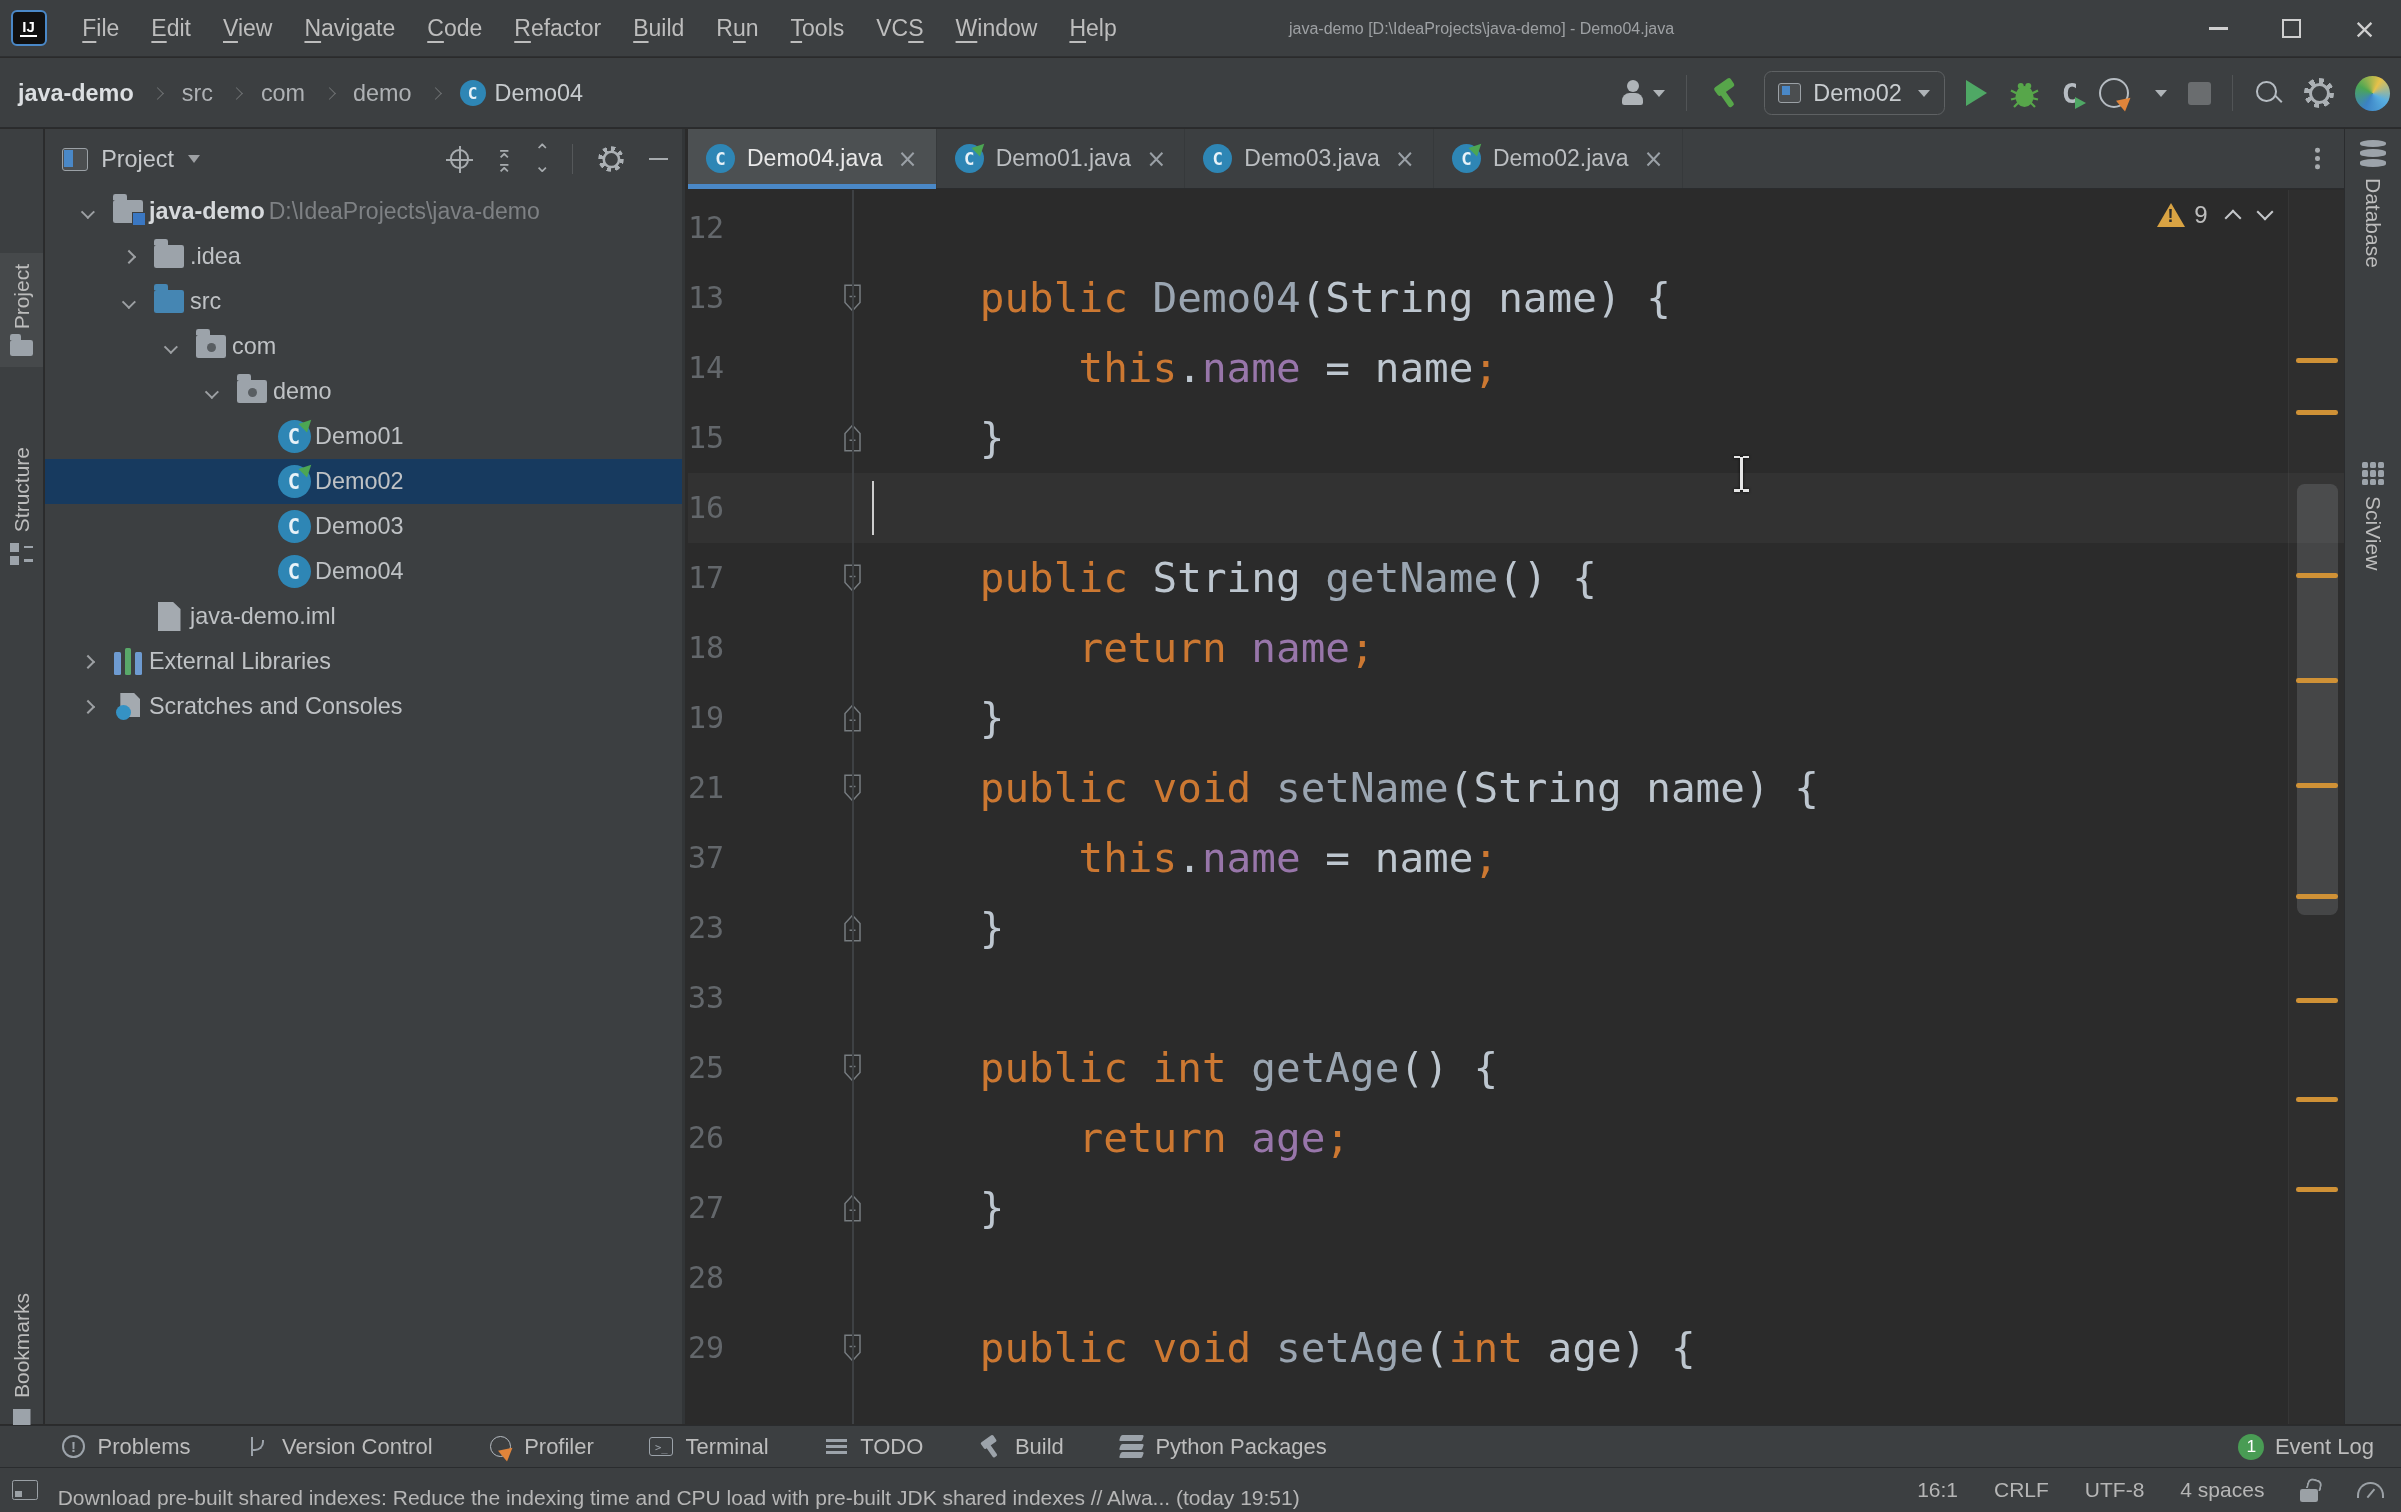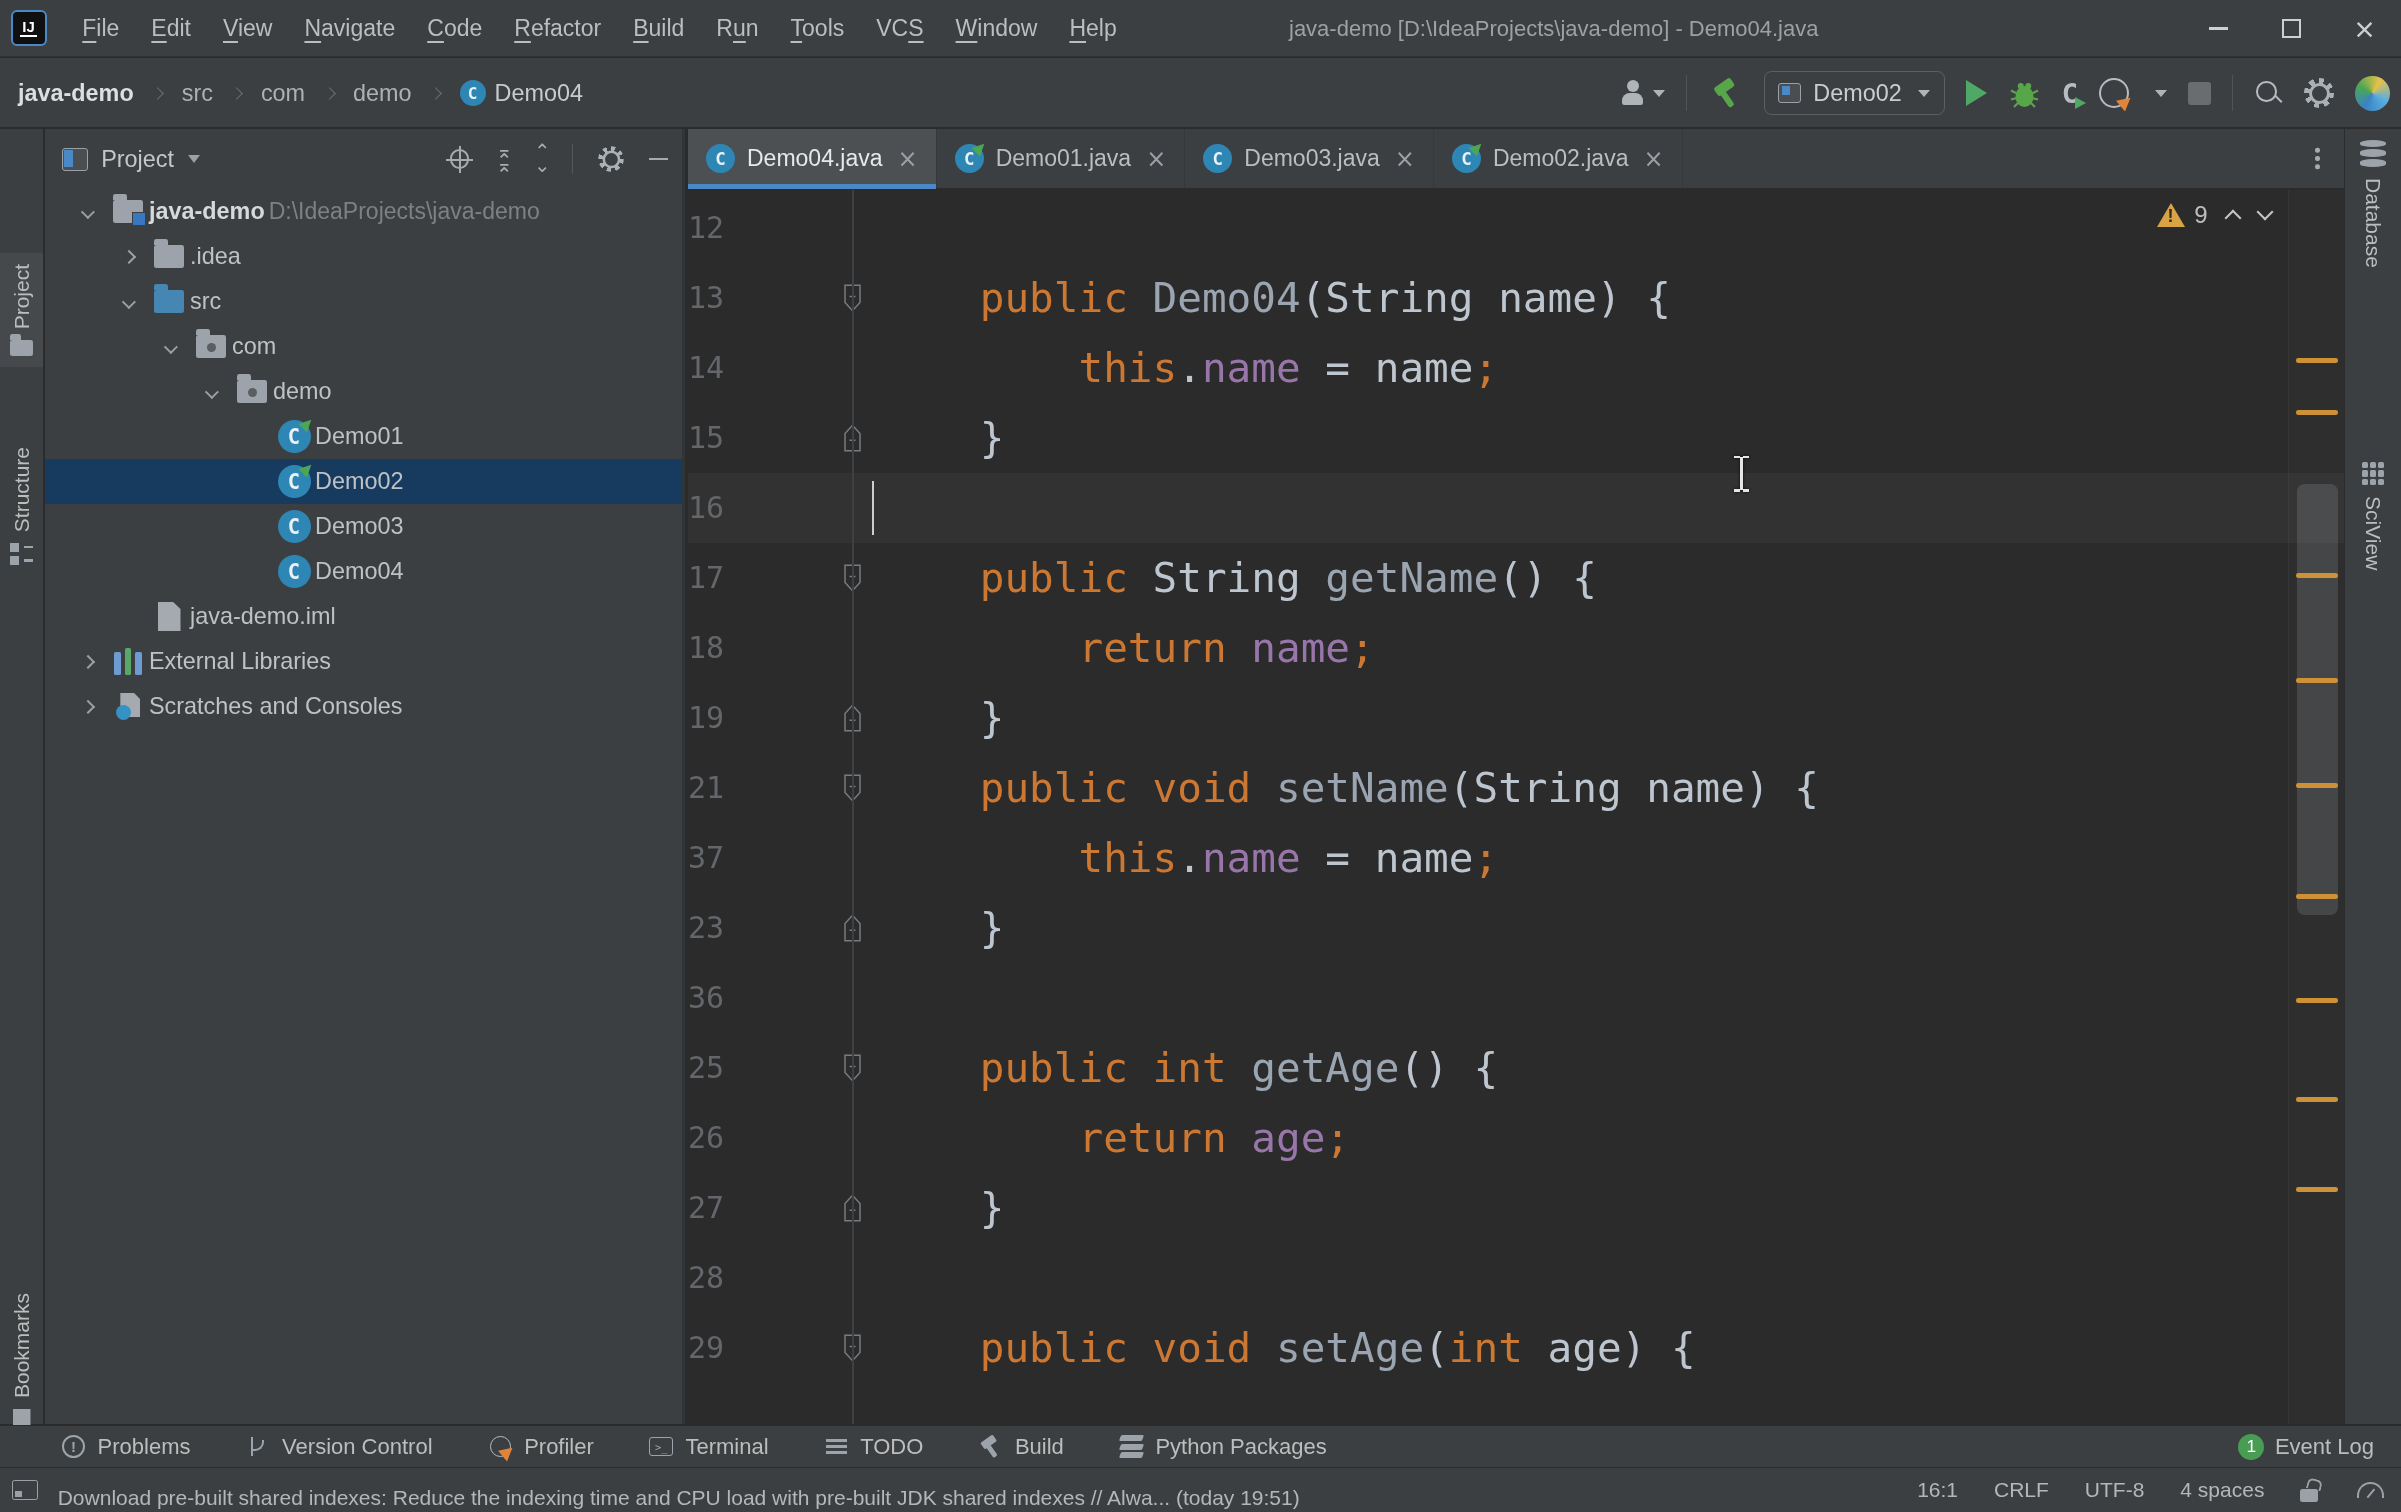--- a/index.html
+++ b/index.html
@@ -14,21 +14,21 @@
   .titlebar { position:absolute; top:0; left:0; right:0; height:57px; background:#3C3F41;
               border-bottom:0.8px solid #2E3032; display:flex; align-items:center; z-index:20; }
   .logo { width:36px; height:36px; margin-left:10.6px; border:2.3px solid #4A88C7; border-radius:6px;
           background:#101010; display:flex; flex-direction:column; align-items:center; justify-content:center;
           color:#FFF; font-size:15px; font-weight:bold; line-height:15px; }
   .logo .ul { width:16.6px; height:2.3px; background:#FFF; margin-top:1.5px; }
   .menubar { display:flex; margin-left:19.7px; height:57px; align-items:center; }
   .menu-item { padding:0 16px; font-size:23px; color:#BDBDBD; cursor:default; }
   .menu-item u { text-underline-offset:4.5px; text-decoration-thickness:1.5px; }
   .title-text { position:absolute; left:1289px; top:0; height:57px; line-height:57px;
-                font-size:22px; color:#9EA1A4; white-space:nowrap; }
+                font-size:16px; color:#9EA1A4; white-space:nowrap; }
   .win-controls { position:absolute; right:0; top:0; height:57px; display:flex; }
   .win-btn { width:73px; height:57px; display:flex; align-items:center; justify-content:center; color:#CFCFCF; }
   .glyph-min { width:19.7px; height:2.3px; background:#CFCFCF; }
   .glyph-max { width:19.7px; height:19.7px; border:2.3px solid #CFCFCF; }
   .glyph-close { font-size:27px; line-height:27px; color:#CFCFCF; font-family:"DejaVu Sans",sans-serif; }
 
   
   .toolbar { position:absolute; top:58px; left:0; right:0; height:70px; background:#3C3F41;
              border-bottom:0.8px solid #2A2C2E; z-index:19; }
   .breadcrumbs { position:absolute; left:18px; top:0; height:70px; display:flex; align-items:center; gap:18px; font-size:23.4px; }
@@ -546,21 +546,21 @@
           </div>
       <div class="code-row">
             <span class="ln">23</span>
         <span class="fold"><svg width="23" height="30" viewBox="0 0 30 40">
             <path d="M5 37 H25 V14 L15 3 L5 14 Z" fill="#2B2B2B" stroke="#777C80" stroke-width="2"></path>
             <path d="M11 23 H19" stroke="#777C80" stroke-width="2"></path>
           </svg></span>
             <span class="code-text"><span class="tk-d">    </span><span class="tk-d">}</span></span>
           </div>
       <div class="code-row">
-            <span class="ln">36</span>
+            <span class="ln">33</span>
             <span class="code-text"><span class="tk-d"></span></span>
           </div>
       <div class="code-row">
             <span class="ln">25</span>
         <span class="fold"><svg width="23" height="30" viewBox="0 0 30 40">
             <path d="M5 3 H25 V26 L15 37 L5 26 Z" fill="#2B2B2B" stroke="#777C80" stroke-width="2"></path>
             <path d="M11 18 H19" stroke="#777C80" stroke-width="2"></path>
           </svg></span>
             <span class="code-text"><span class="tk-d">    </span><span class="tk-k">public</span><span class="tk-d"> </span><span class="tk-k">int</span><span class="tk-d"> </span><span class="tk-m">getAge</span><span class="tk-d">() {</span></span>
           </div>

